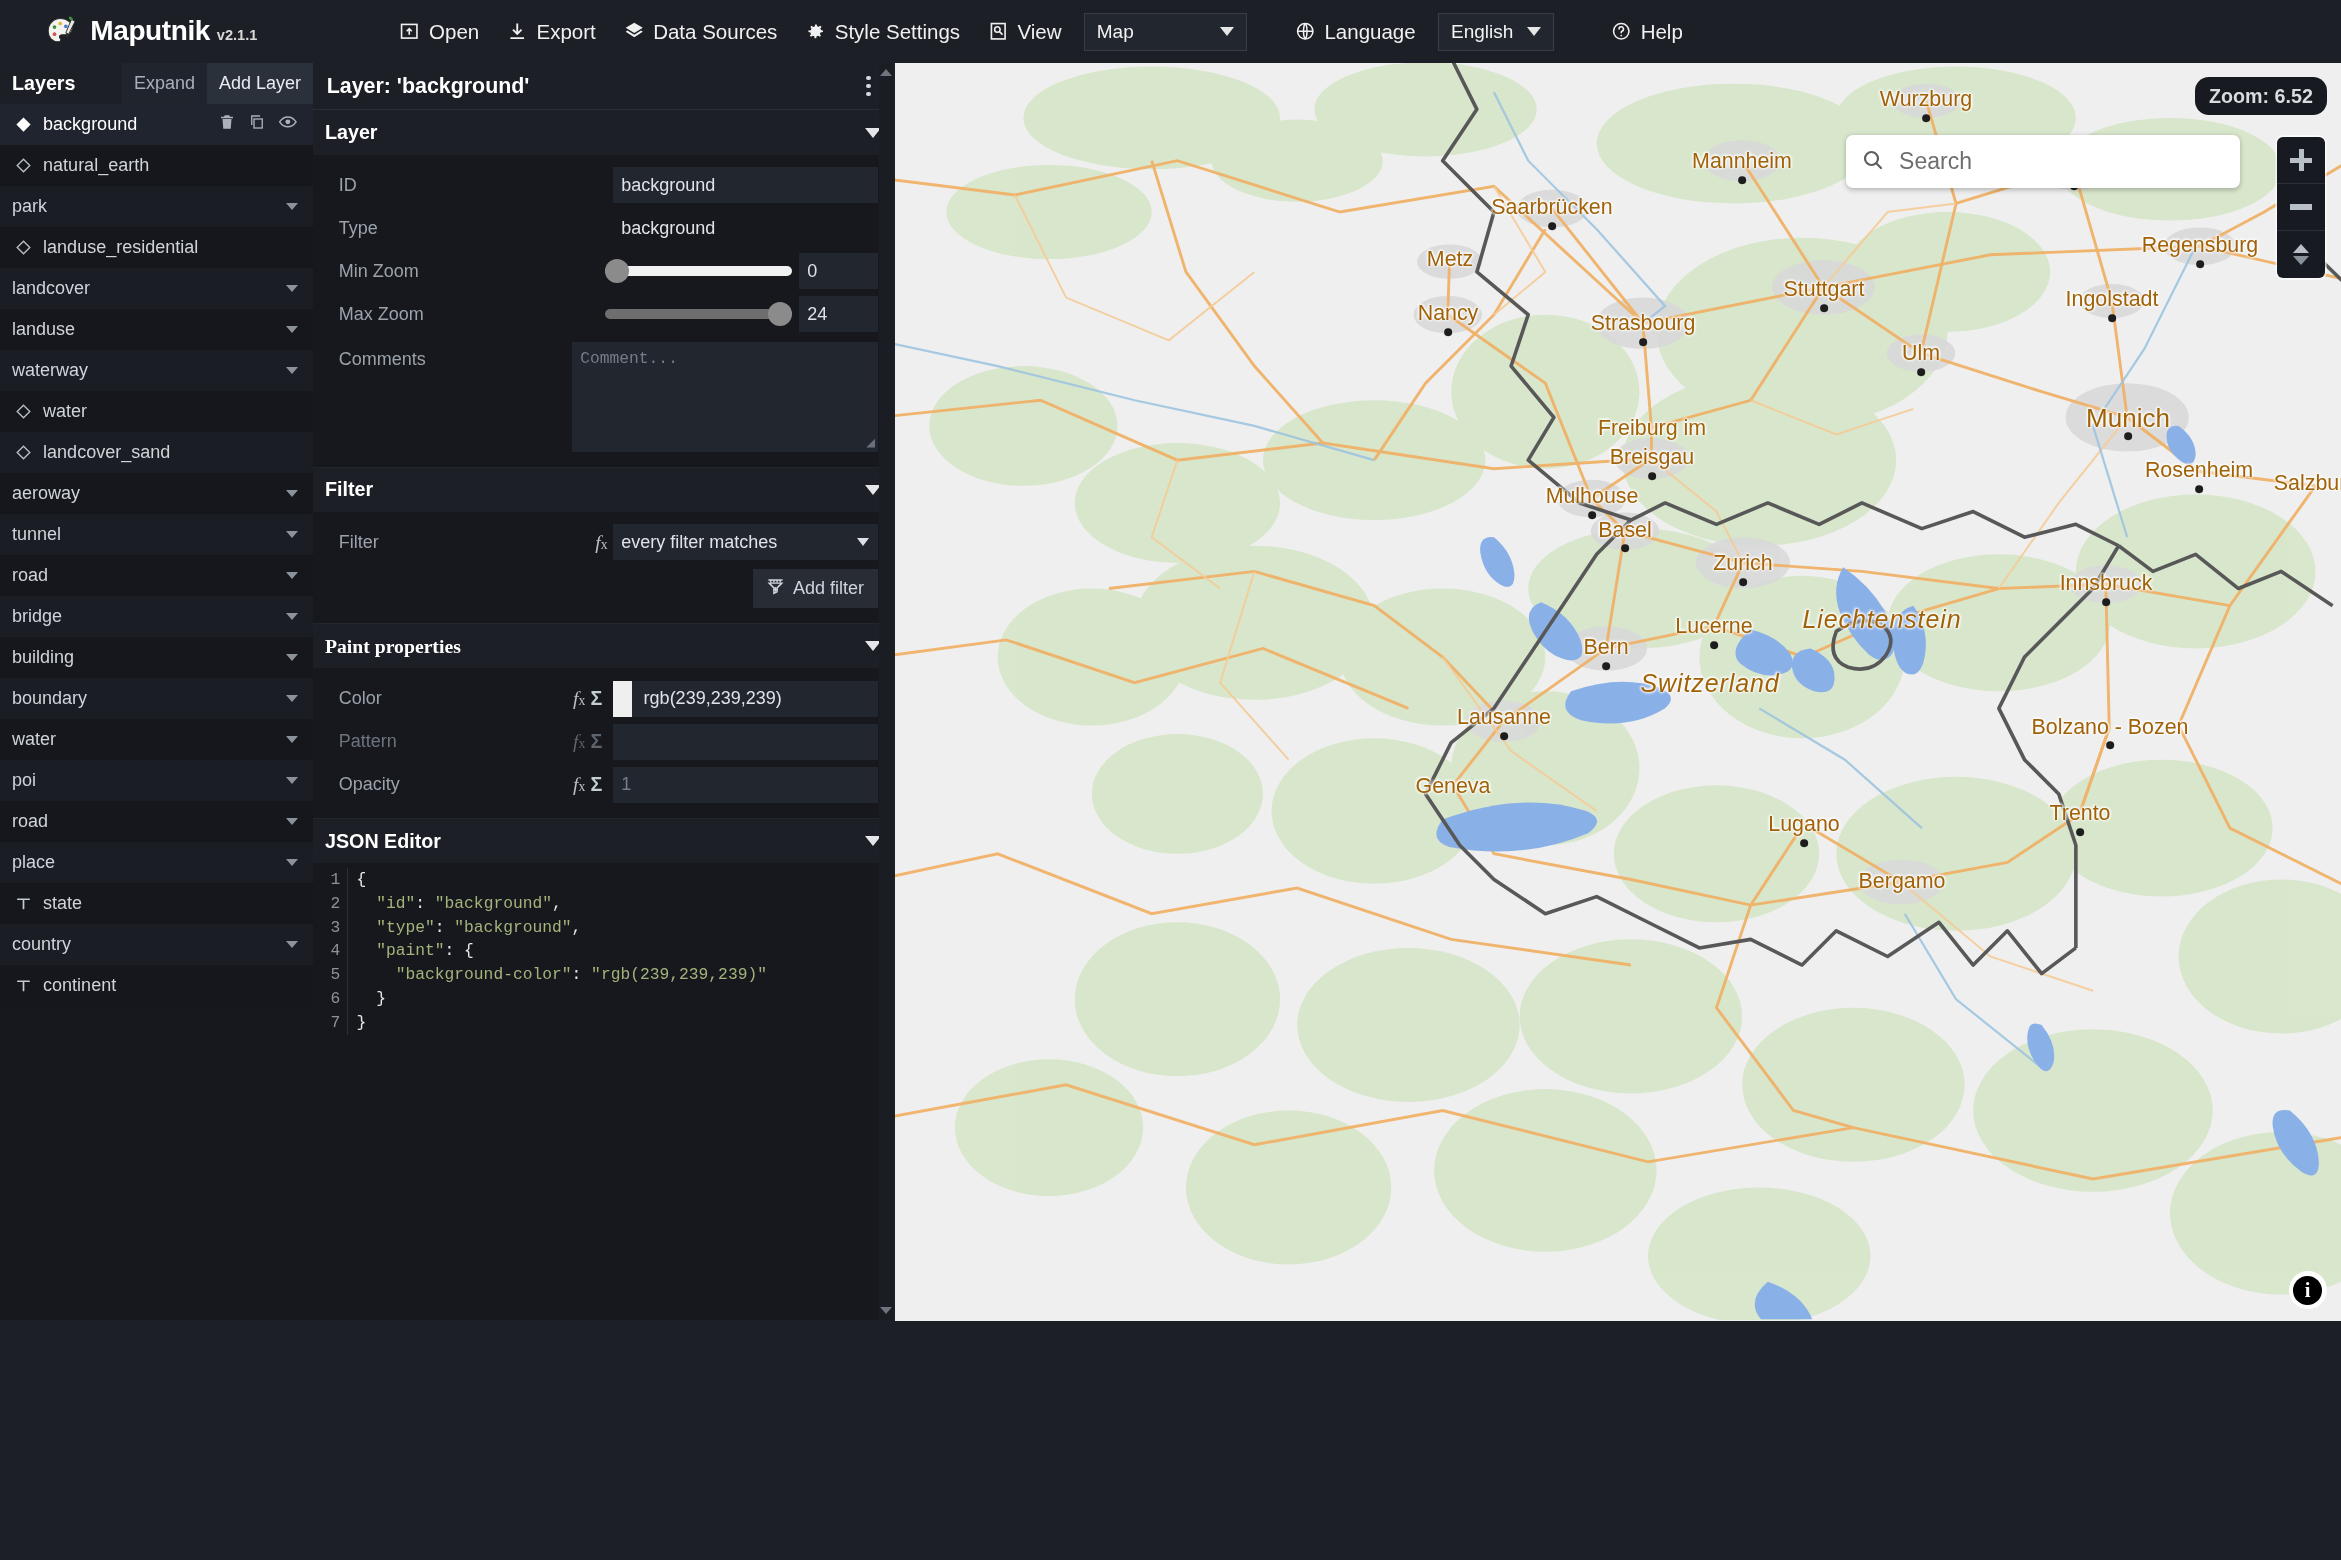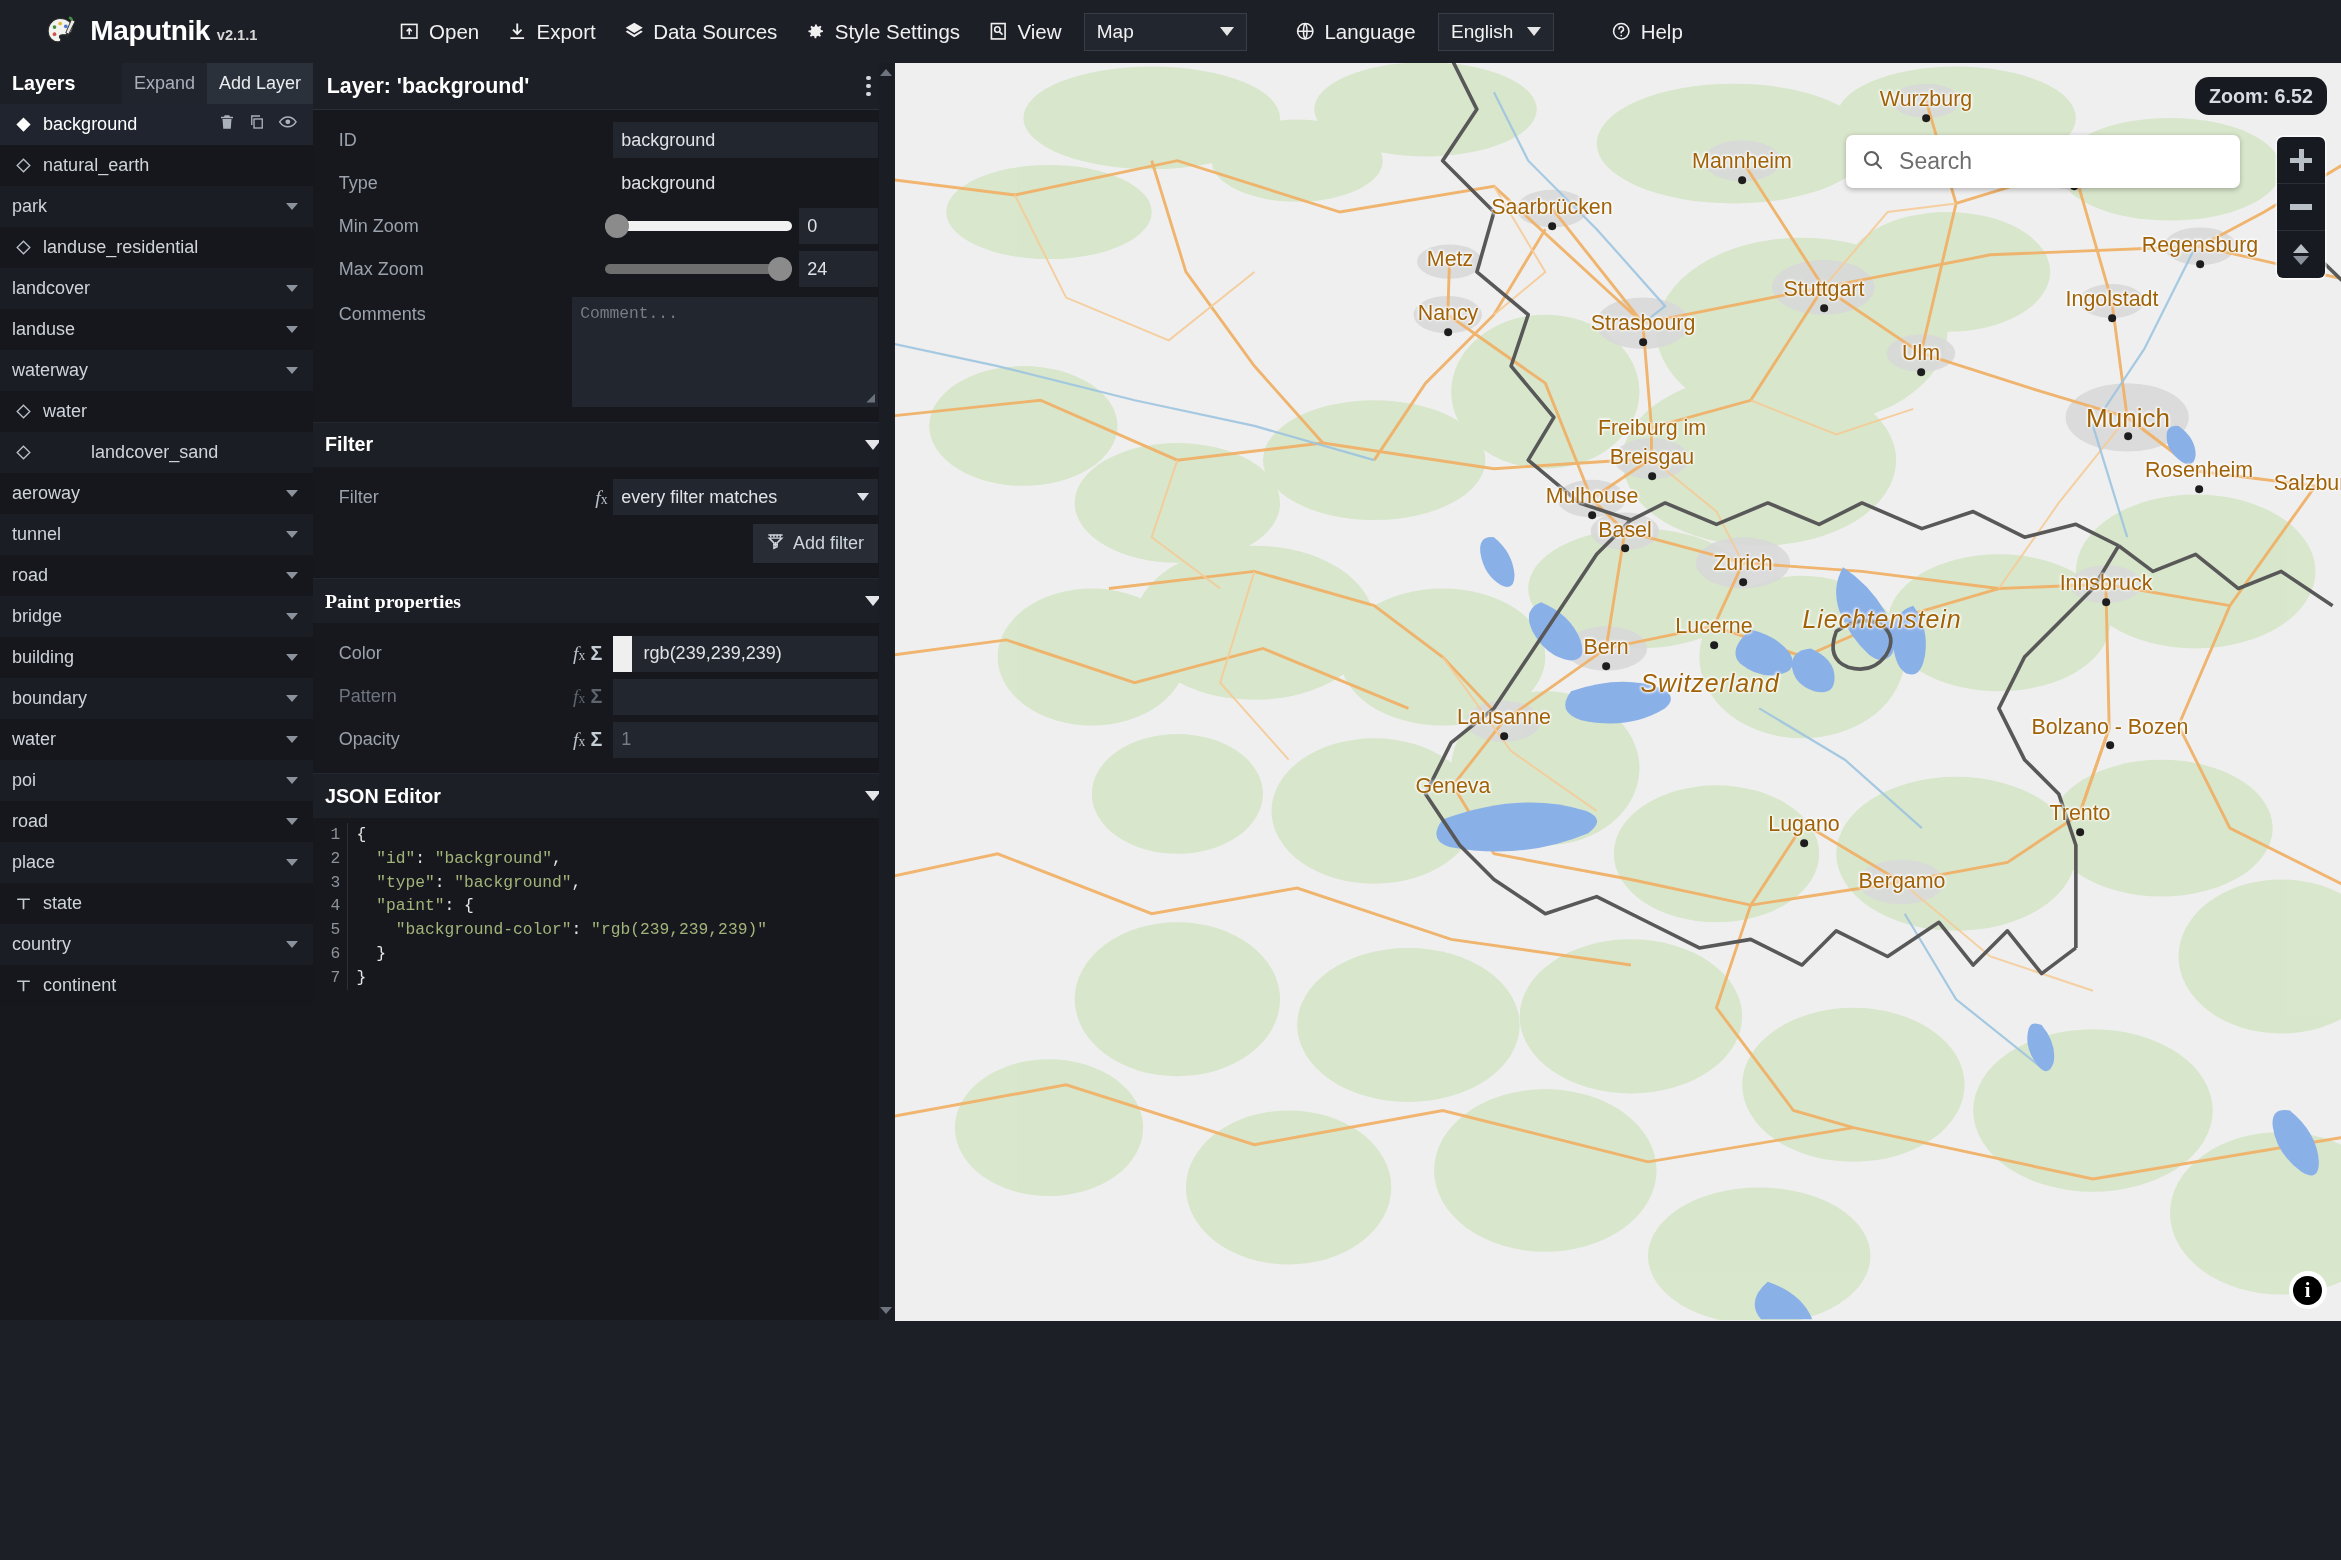--- a/index.html
+++ b/index.html
@@ -59,21 +59,21 @@
   .lh-btn {
     display:flex; align-items:center; padding:0 12px; font-size:18px;
     color:#a9b0ba; cursor:pointer; background:#20242c;
   }
   .lh-btn.primary { background:#2b313b; color:#e9ecf0; }
 
   .layer-row {
     height:41px; display:flex; align-items:center; padding:0 10.3px;
     font-size:18px; cursor:pointer; position:relative;
   }
-  .layer-row.odd { background:#1a1d23;gap:48px; }
+  .layer-row.odd { background:#1a1d23; }
   .layer-row.even { background:#15171c; }
   .layer-row.selected { background:#20242e; }
   .layer-row .lbl { color:#cfd4da; }
   .layer-row.selected .lbl { color:#ffffff; }
   .lr-icon { width:26px; display:flex; align-items:center; justify-content:center; margin-right:6.8px; }
   .lr-actions { margin-left:auto; display:flex; align-items:center; gap:12px; padding-right:5.1px; }
   .lr-caret { margin-left:auto; width:0;height:0;
      border-left:6.8px solid transparent; border-right:6.8px solid transparent;
      border-top:7.7px solid #8b929c; margin-right:5.1px; }
   .grouprow .lbl { padding-left:1.7px; }
@@ -465,20 +465,24 @@
 
   <div id="editor-titlebar">
     <span id="editor-title">Layer: 'background'</span>
     <div class="kebab">
         <i></i>
         <i></i>
         <i></i>
       </div>
   </div>
 
+  <div class="section-head">
+    <span class="st">Layer</span>
+    <span class="sc"></span>
+  </div>
   <div class="section-body">
     <div class="field">
       <span class="fname">ID</span>
       <span class="fctl">
         <span class="inp">background</span>
       </span>
     </div>
     <div class="field">
       <span class="fname">Type</span>
       <span class="fctl">

